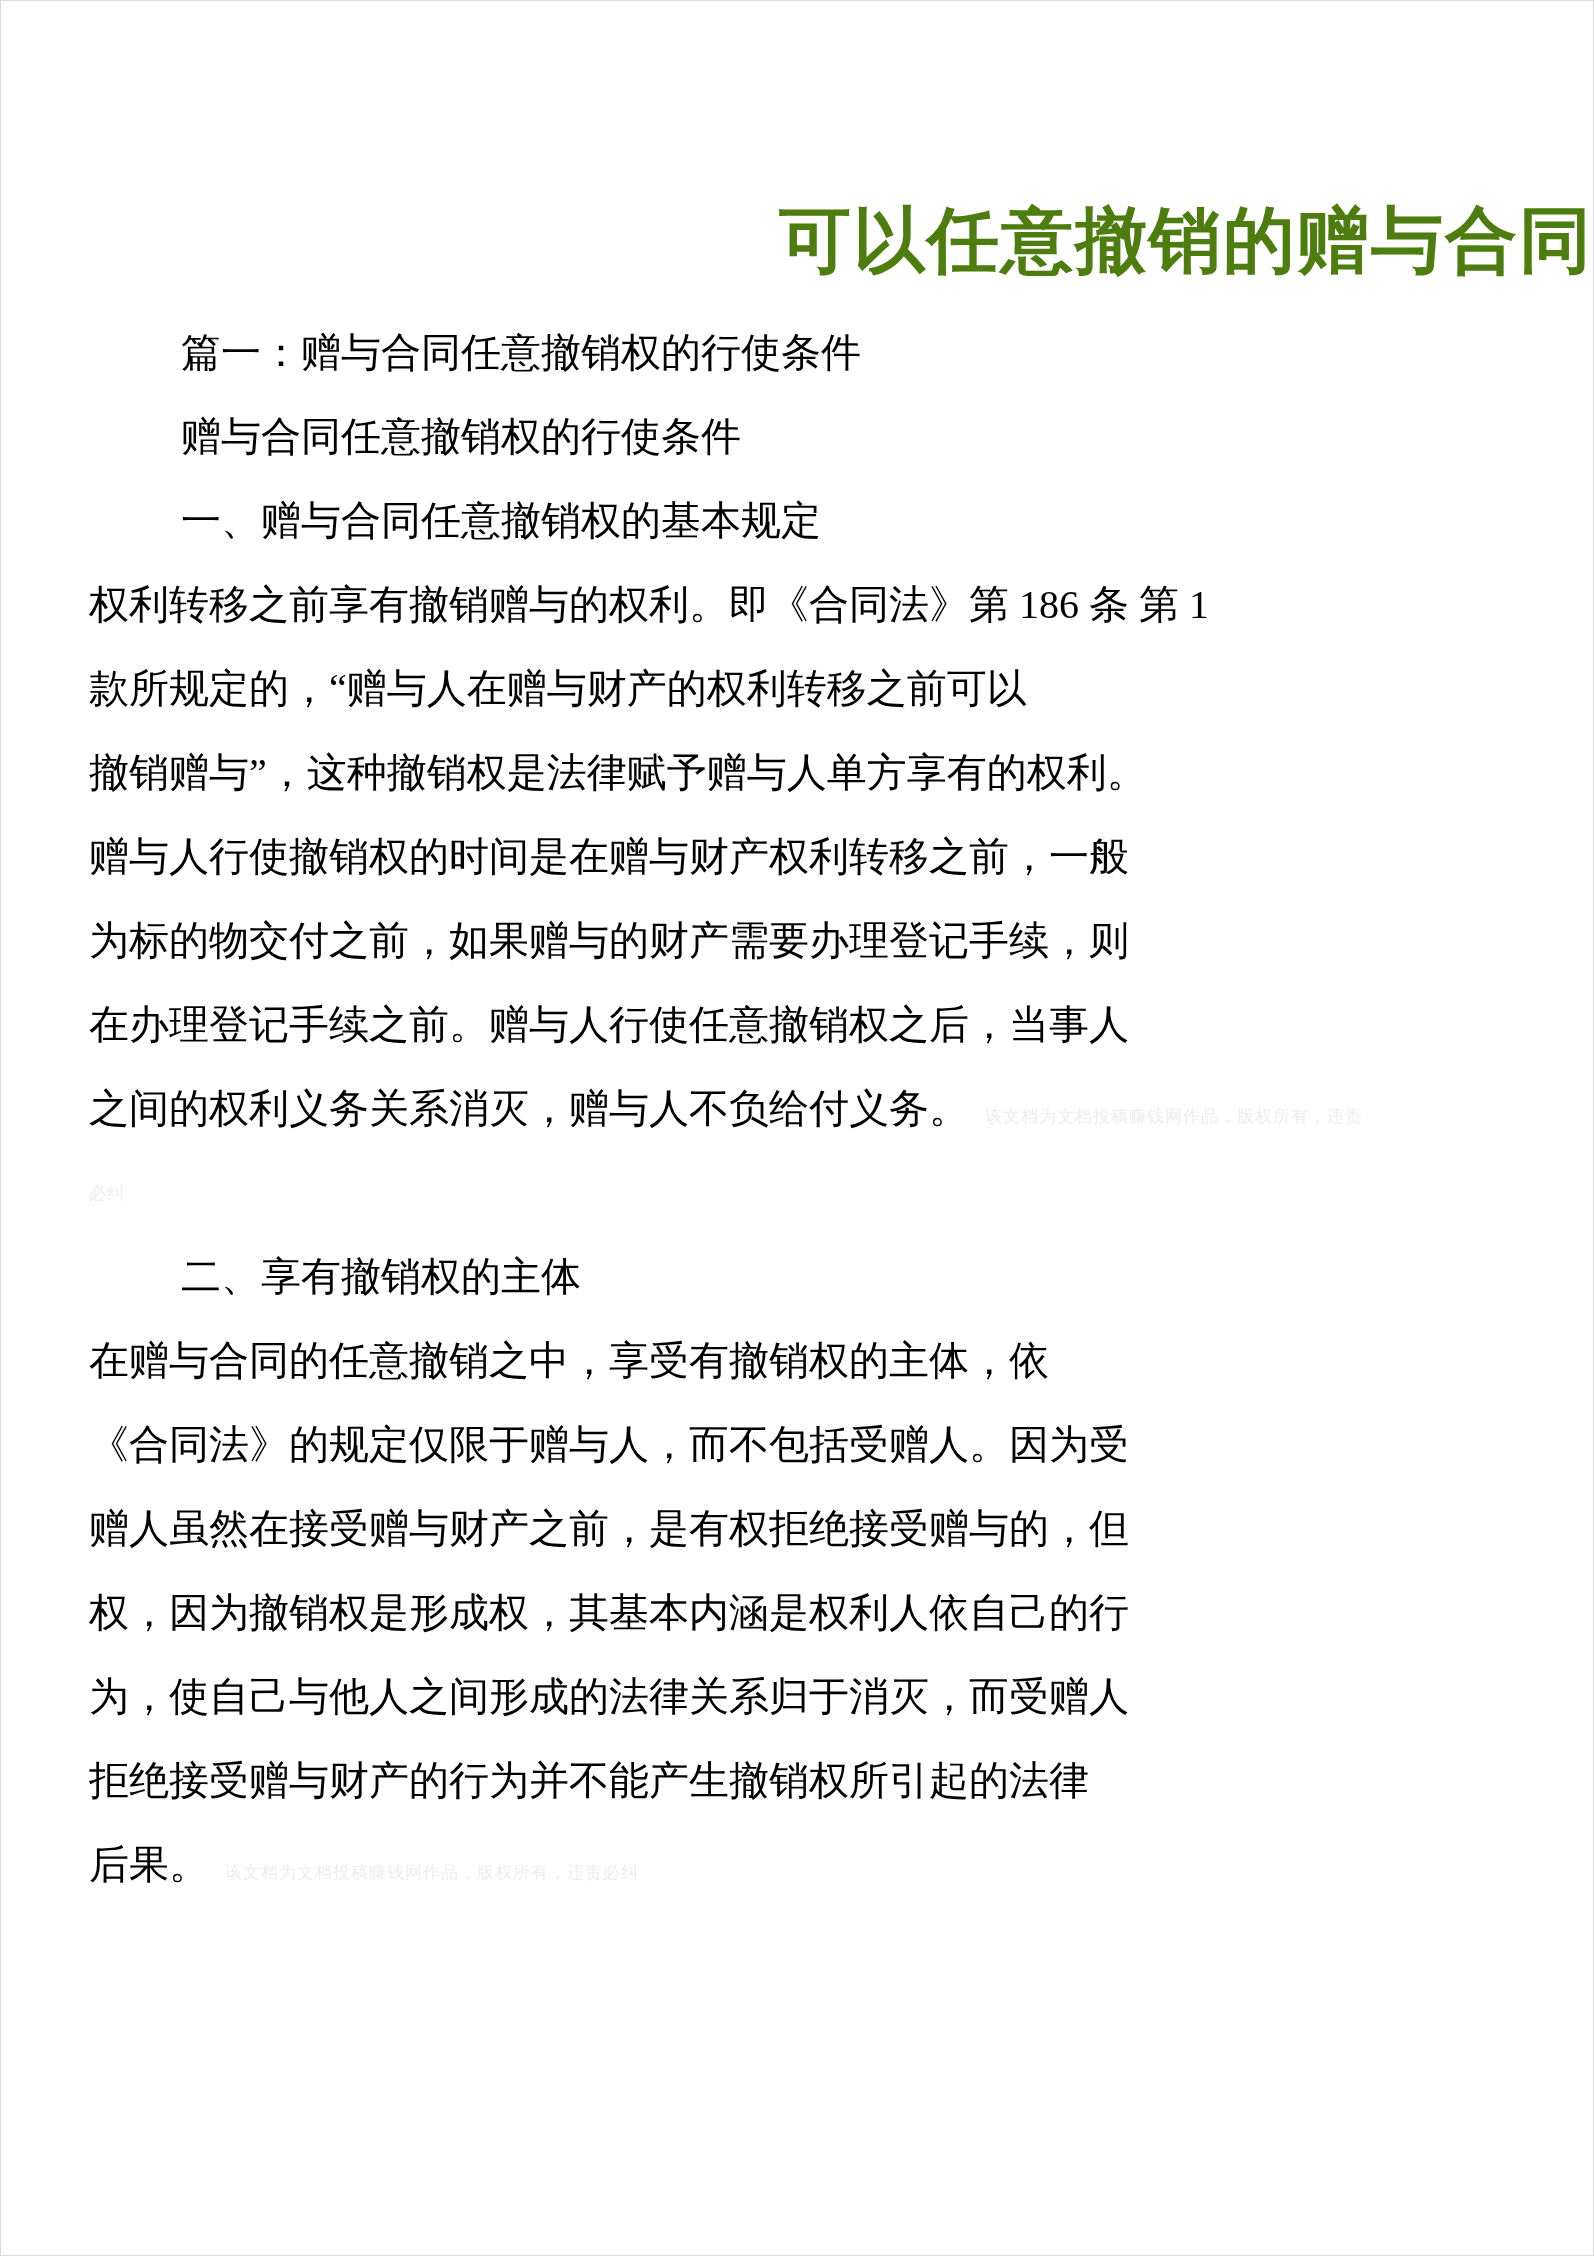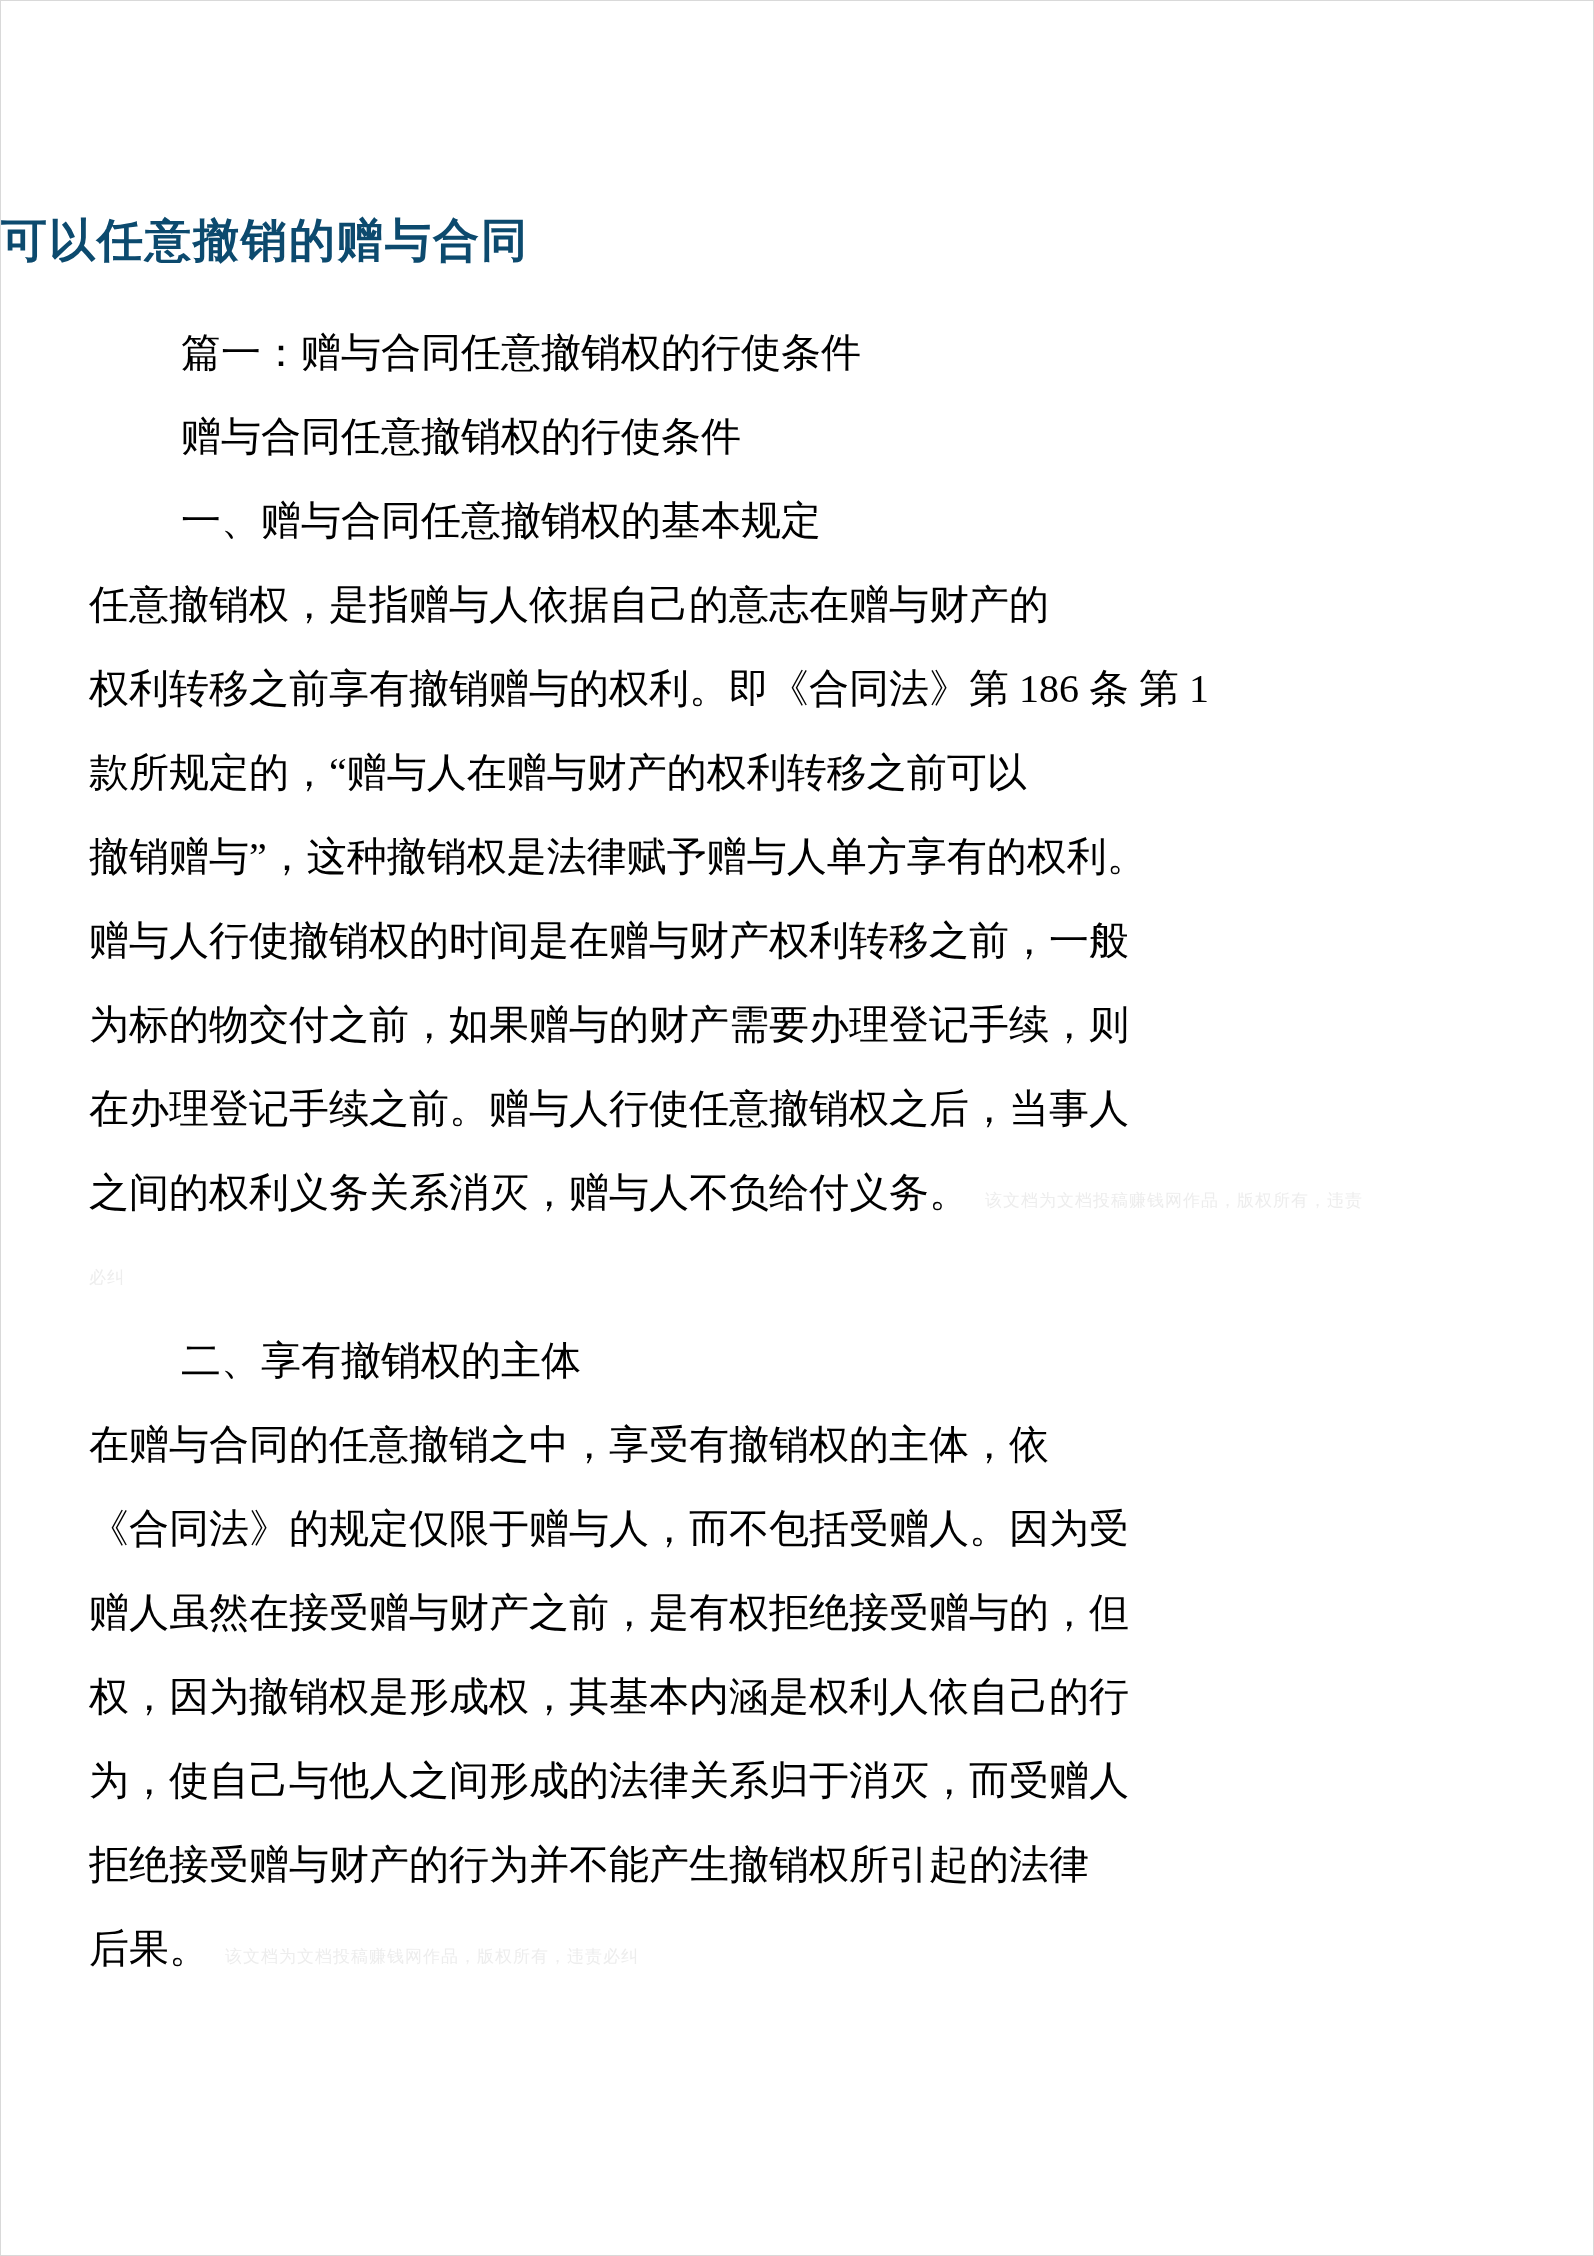--- a/index.html
+++ b/index.html
@@ -13,27 +13,27 @@
     height: 2256px;
     box-sizing: border-box;
     background: #ffffff;
     border: 1px solid #d9d9d9;
     overflow: hidden;
     color: #000000;
     font-family: "Liberation Serif", serif;
   }
   .title {
     margin-top: 204px;
-    text-align: left;
+    text-align: right;
     font-family: "Liberation Sans", sans-serif;
     font-weight: bold;
-    font-size: 46px;
+    font-size: 72px;
     line-height: 70px;
     letter-spacing: 2px;
-    color: #0c4a6e;
+    color: #4d7c0f;
   }
   .content {
     margin-top: 36px;
     padding-left: 88px;
     padding-right: 120px;
     font-size: 40px;
     color: #000000;
   }
   .line {
     height: 84px;
@@ -64,21 +64,20 @@
   <div class="title">可以任意撤销的赠与合同</div>
 
   <div class="content">
 
     <div class="line indent"><span>篇一：赠与合同任意撤销权的行使条件</span></div>
 
     <div class="line indent"><span>赠与合同任意撤销权的行使条件</span></div>
 
     <div class="line indent"><span>一、赠与合同任意撤销权的基本规定</span></div>
 
-    <div class="line"><span>任意撤销权，是指赠与人依据自己的意志在赠与财产的</span></div>
 
     <div class="line"><span>权利转移之前享有撤销赠与的权利。即《合同法》第 186 条 第 1</span></div>
 
     <div class="line"><span>款所规定的，“赠与人在赠与财产的权利转移之前可以</span></div>
 
     <div class="line"><span>撤销赠与”，这种撤销权是法律赋予赠与人单方享有的权利。</span></div>
 
     <div class="line"><span>赠与人行使撤销权的时间是在赠与财产权利转移之前，一般</span></div>
 
     <div class="line"><span>为标的物交付之前，如果赠与的财产需要办理登记手续，则</span></div>

